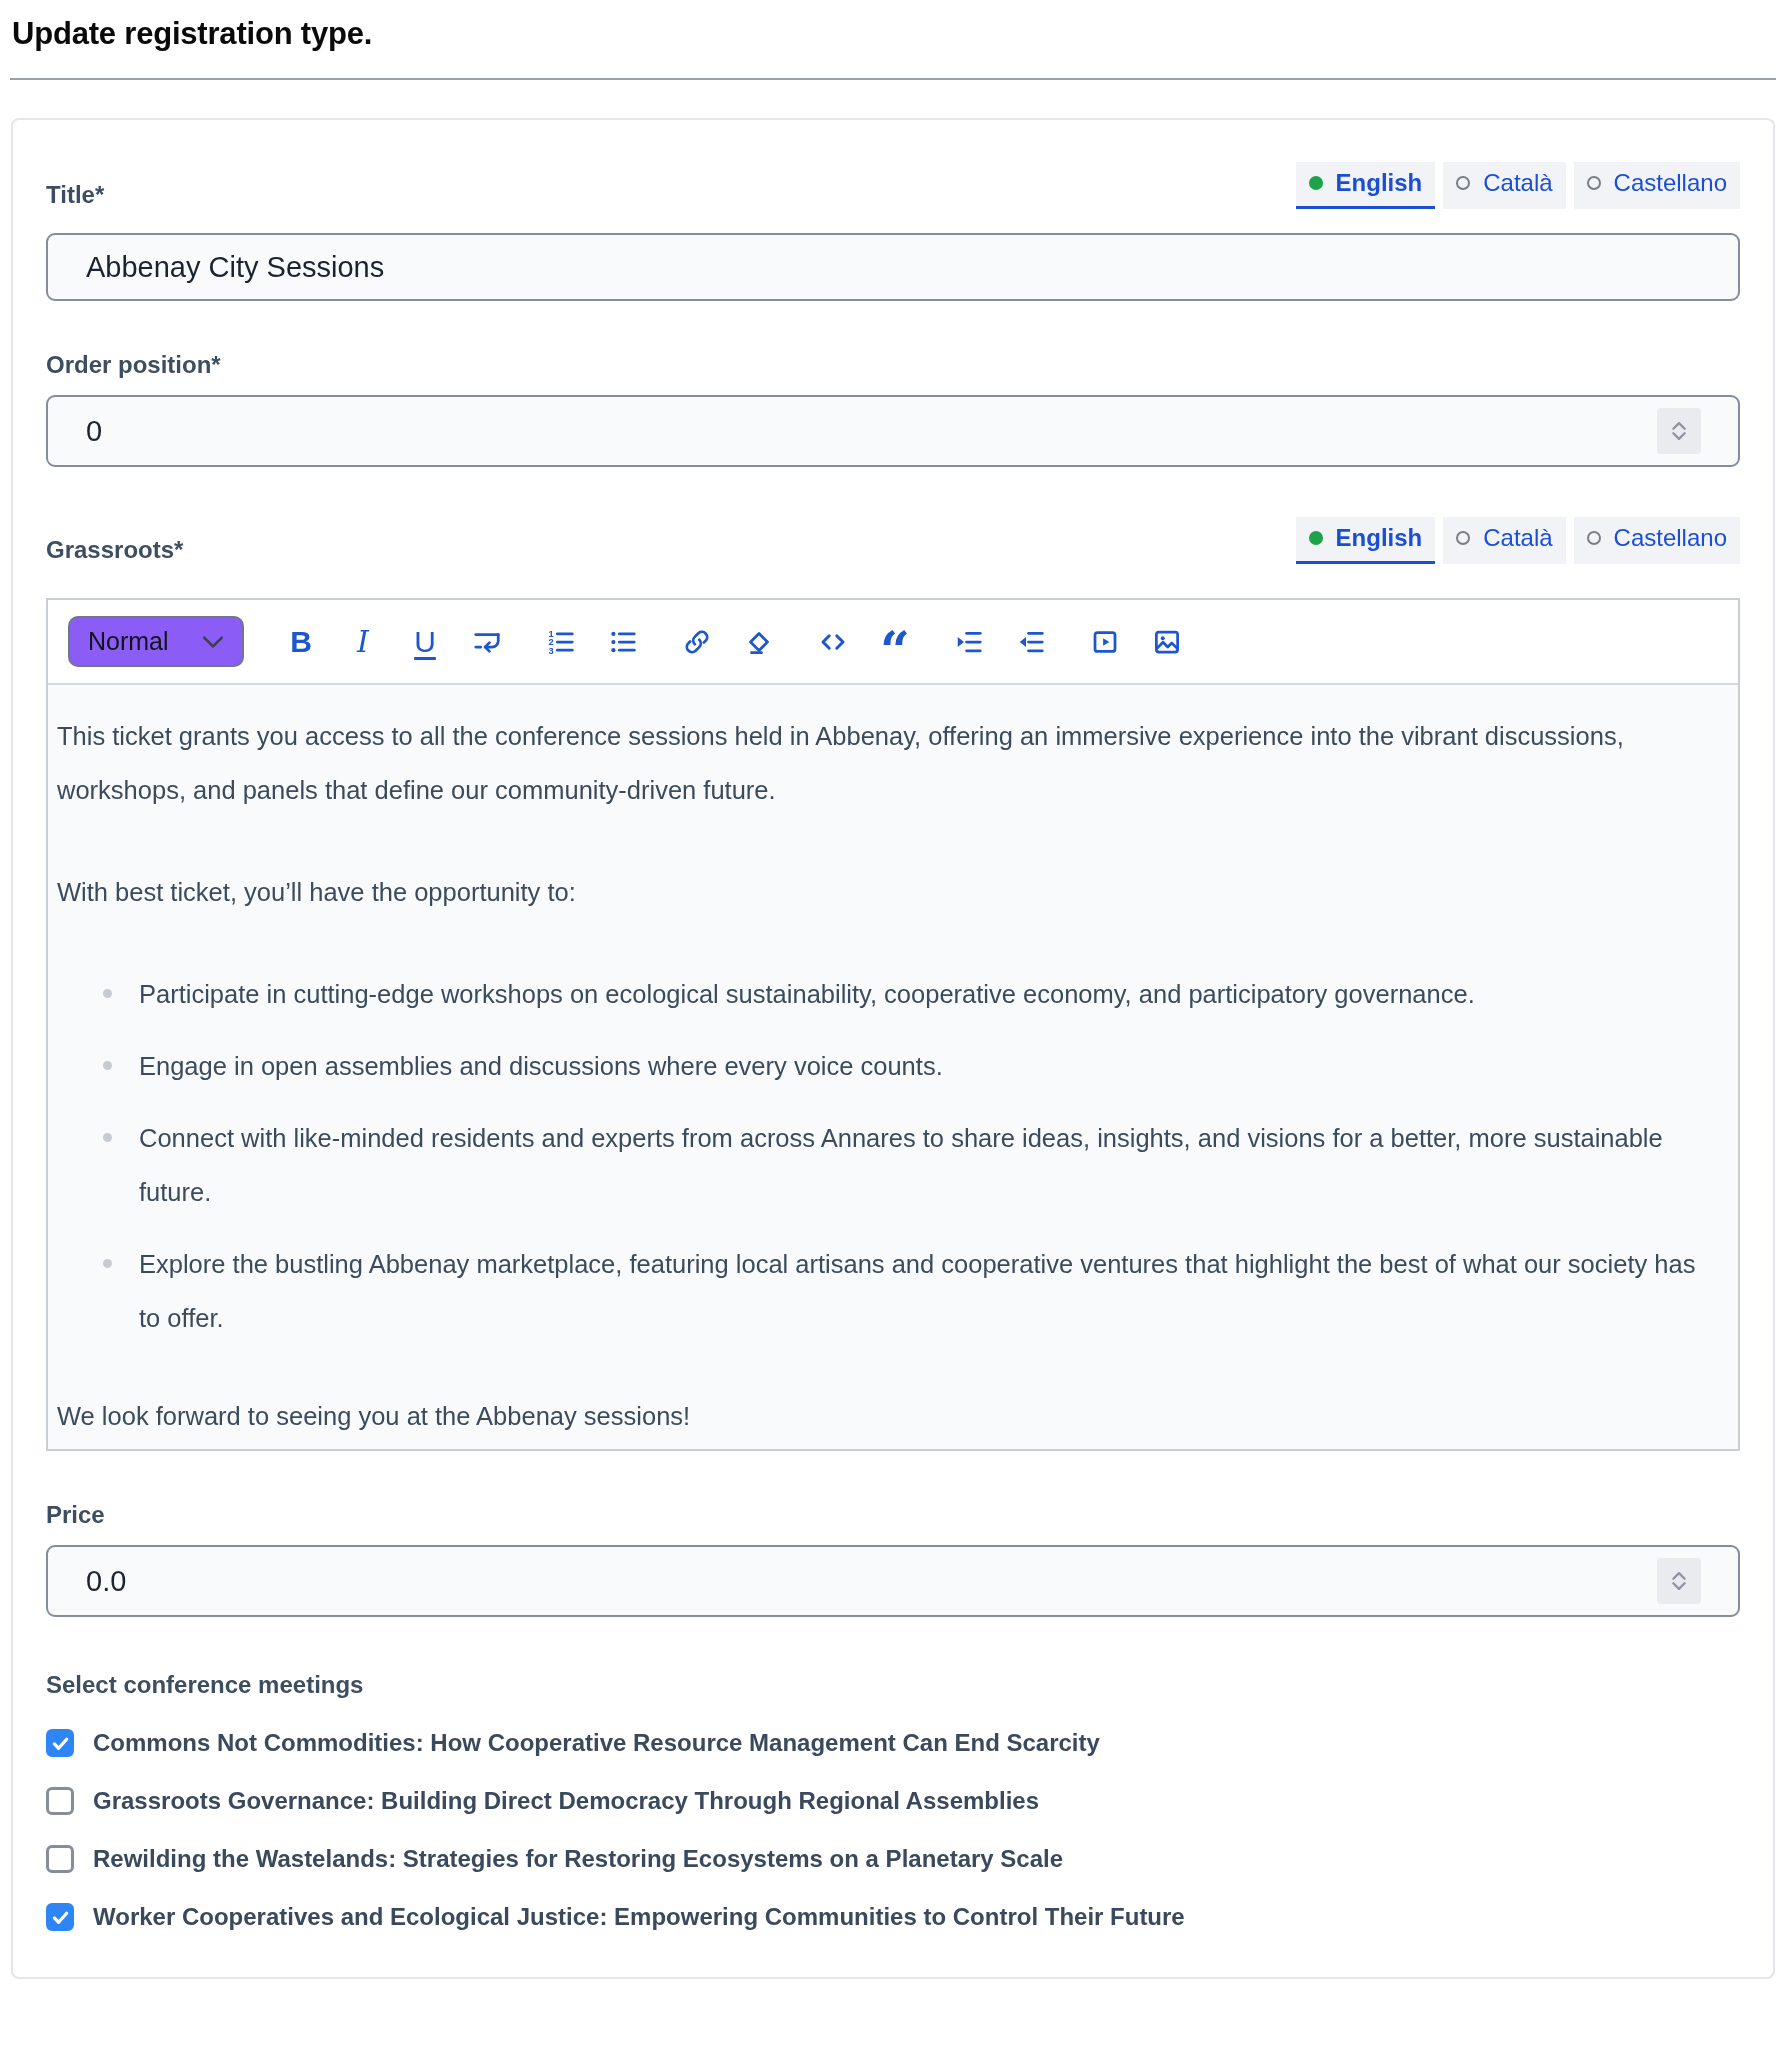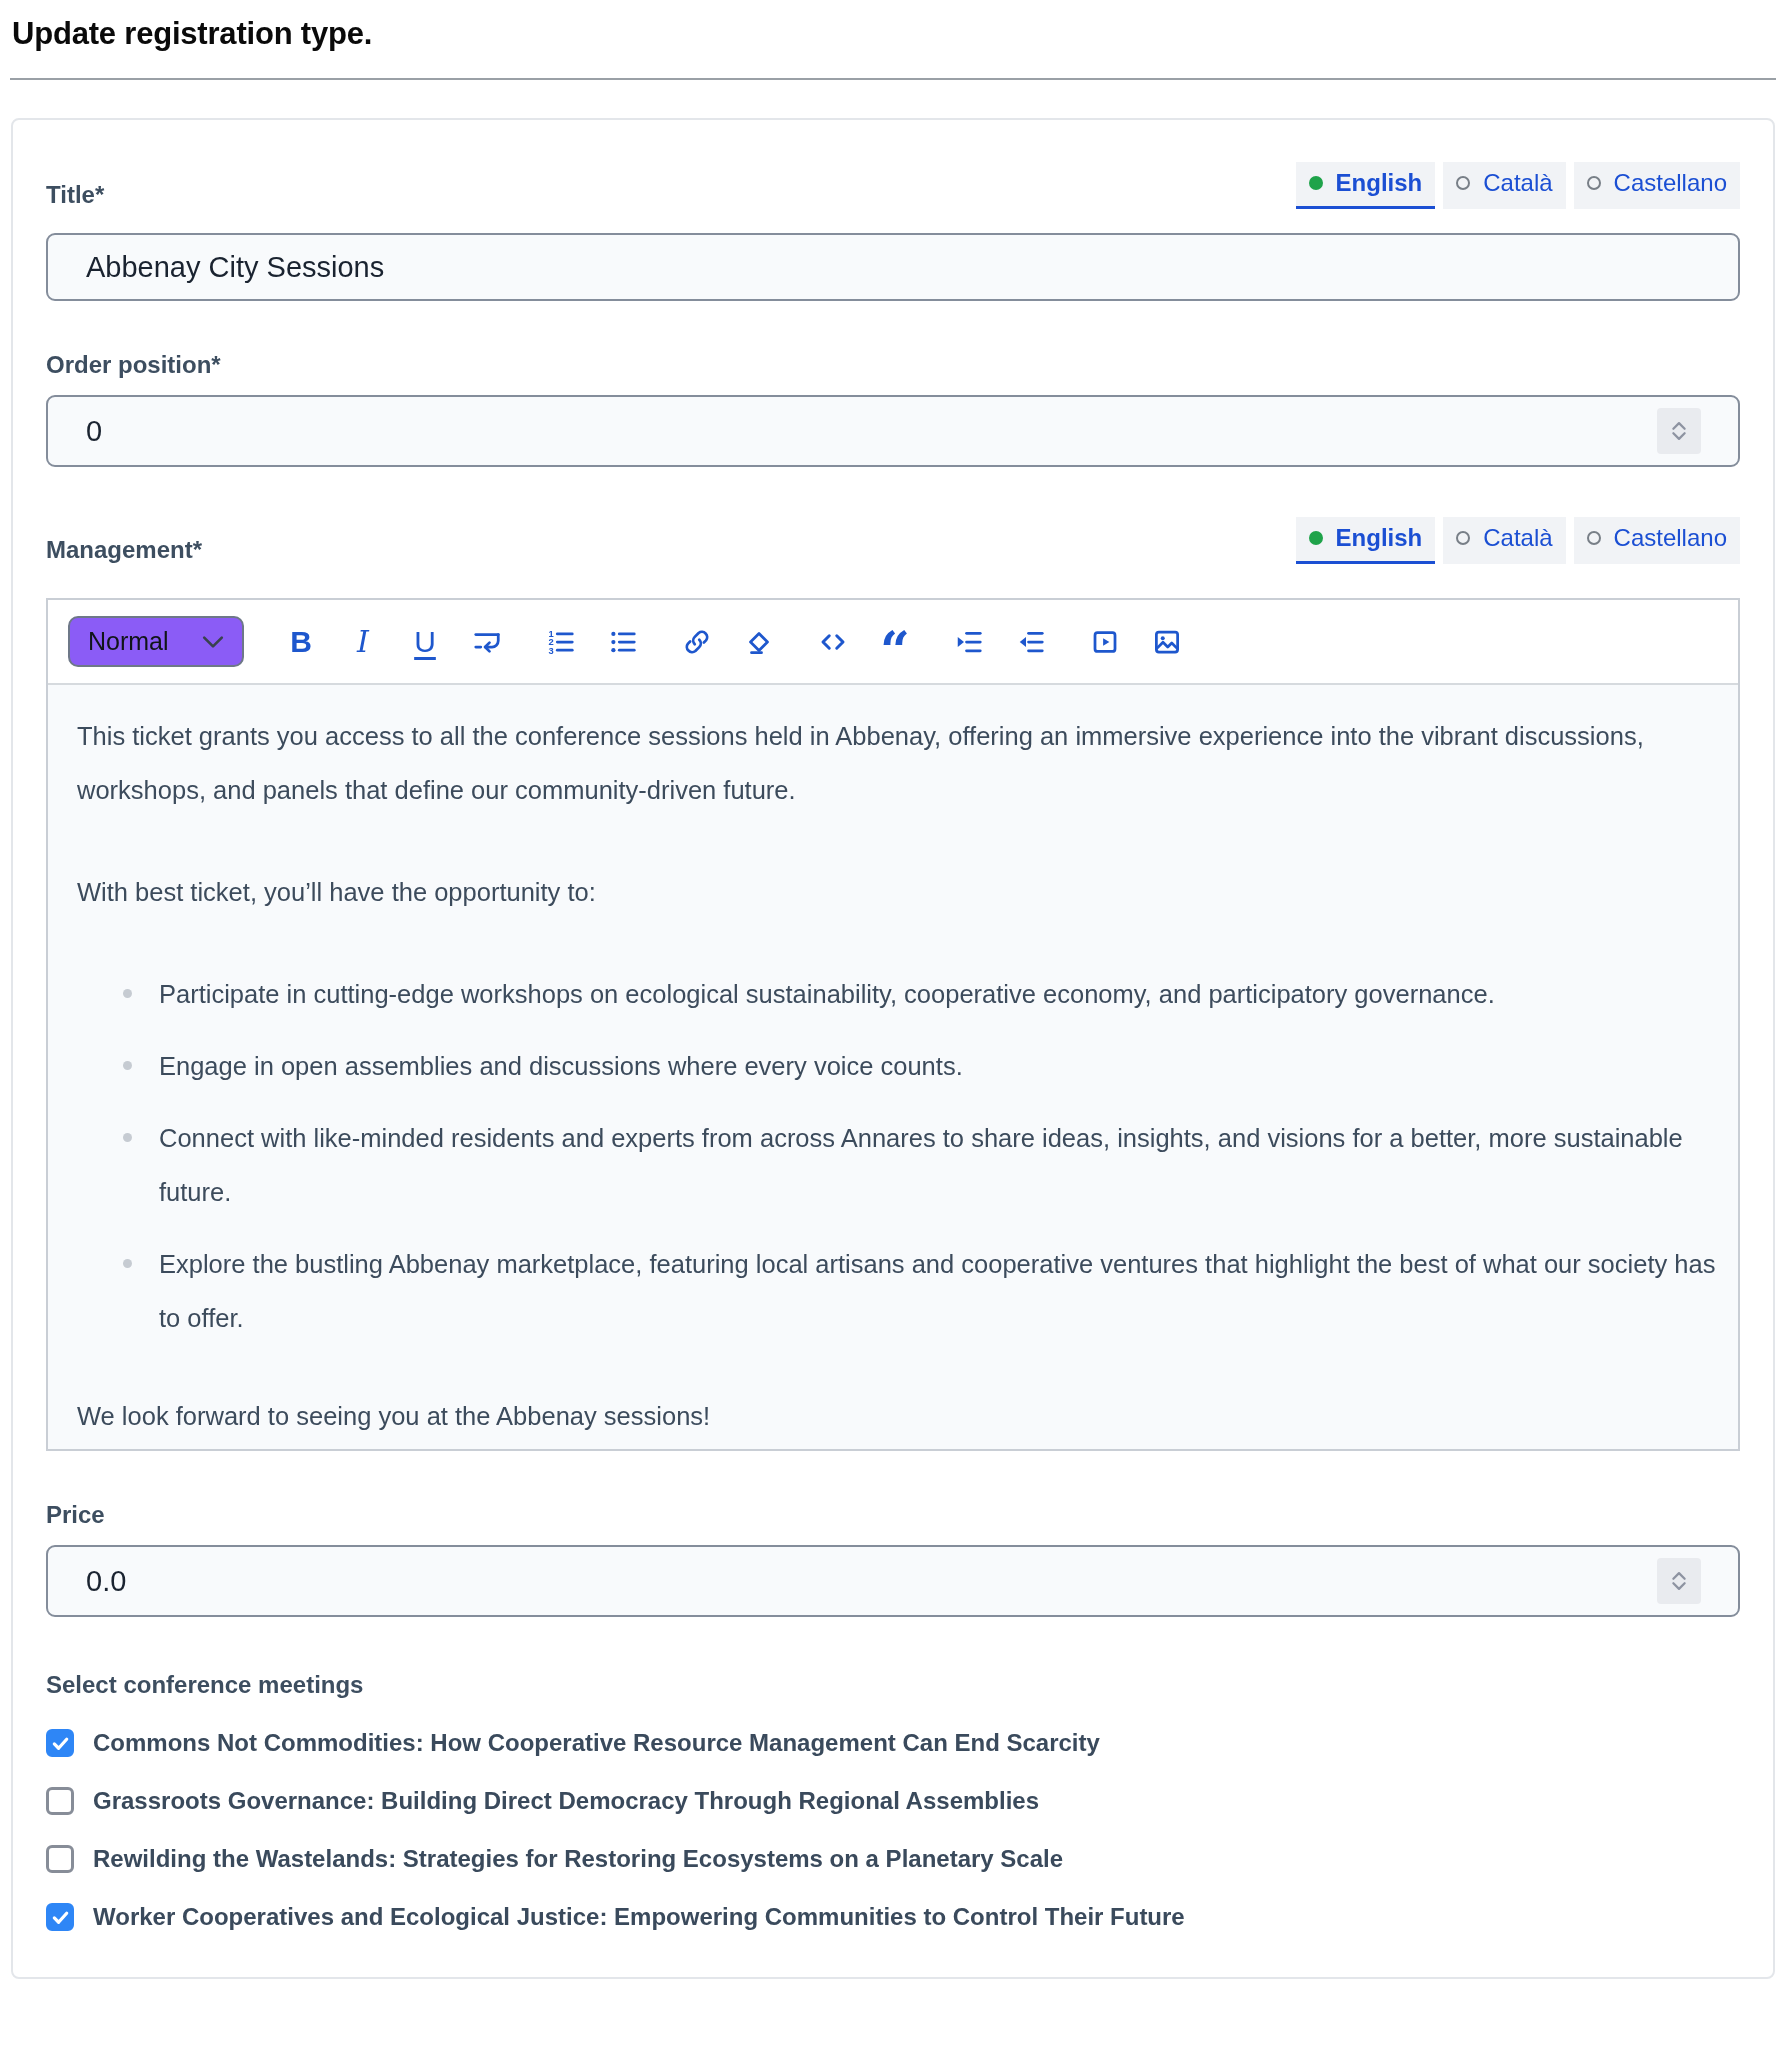--- a/index.html
+++ b/index.html
@@ -79,21 +79,21 @@
     width: 34px; height: 36px; cursor: pointer; background: none; border: none; padding: 0;
   }
   .tb-btn svg { stroke: #1e57cd; }
   .tb-text { font-size: 30px; color: #1e57cd; line-height: 1; }
   .tb-bold { font-weight: 800; }
   .tb-italic { font-style: italic; font-family: "DejaVu Serif", serif; }
   .tb-under { text-decoration: underline; text-underline-offset: 5px; }
   .tb-quote { font-family: "DejaVu Serif", serif; font-size: 52px; font-weight: 700; line-height: 0.4; position: relative; top: 10px; }
 
   .editor-body {
-    background: #f8fafc; padding: 24px 18px 6px 29px;
+    background: #f8fafc; padding: 24px 18px 6px 9px;
     font-size: 25.5px; color: #3c4b5c; line-height: 2.12;
   }
   .editor-body p { margin: 0 0 48px 0; }
   .editor-body ul { list-style: none; margin: 0 0 44px 0; padding: 0 0 0 46px; }
   .editor-body li { position: relative; padding-left: 36px; margin-bottom: 18px; }
   .editor-body li::before {
     content: ""; position: absolute; left: 0; top: 22px;
     width: 9px; height: 9px; border-radius: 50%; background: #c6cbd2;
   }
   .editor-body .closing { margin: 0; }
@@ -143,21 +143,21 @@
     <input class="text-input" type="text" value="0" style="">
     <span class="spin-box">
       <svg width="18" height="24" viewBox="0 0 16 20" fill="none" stroke-width="2" stroke-linecap="round" stroke-linejoin="round">
         <polyline points="3,8 8,3 13,8"></polyline>
         <polyline points="3,12 8,17 13,12"></polyline>
       </svg>
     </span>
   </div>
 
   <div class="field-row sect">
-    <div class="field-label">Management*</div>
+    <div class="field-label">Grassroots*</div>
     <div class="lang-tabs">
       <div class="lang-chip active">
         <span class="lang-dot"></span>
         <span>English</span>
       </div>
       <div class="lang-chip">
         <span class="lang-dot"></span>
         <span>Català</span>
       </div>
       <div class="lang-chip">

